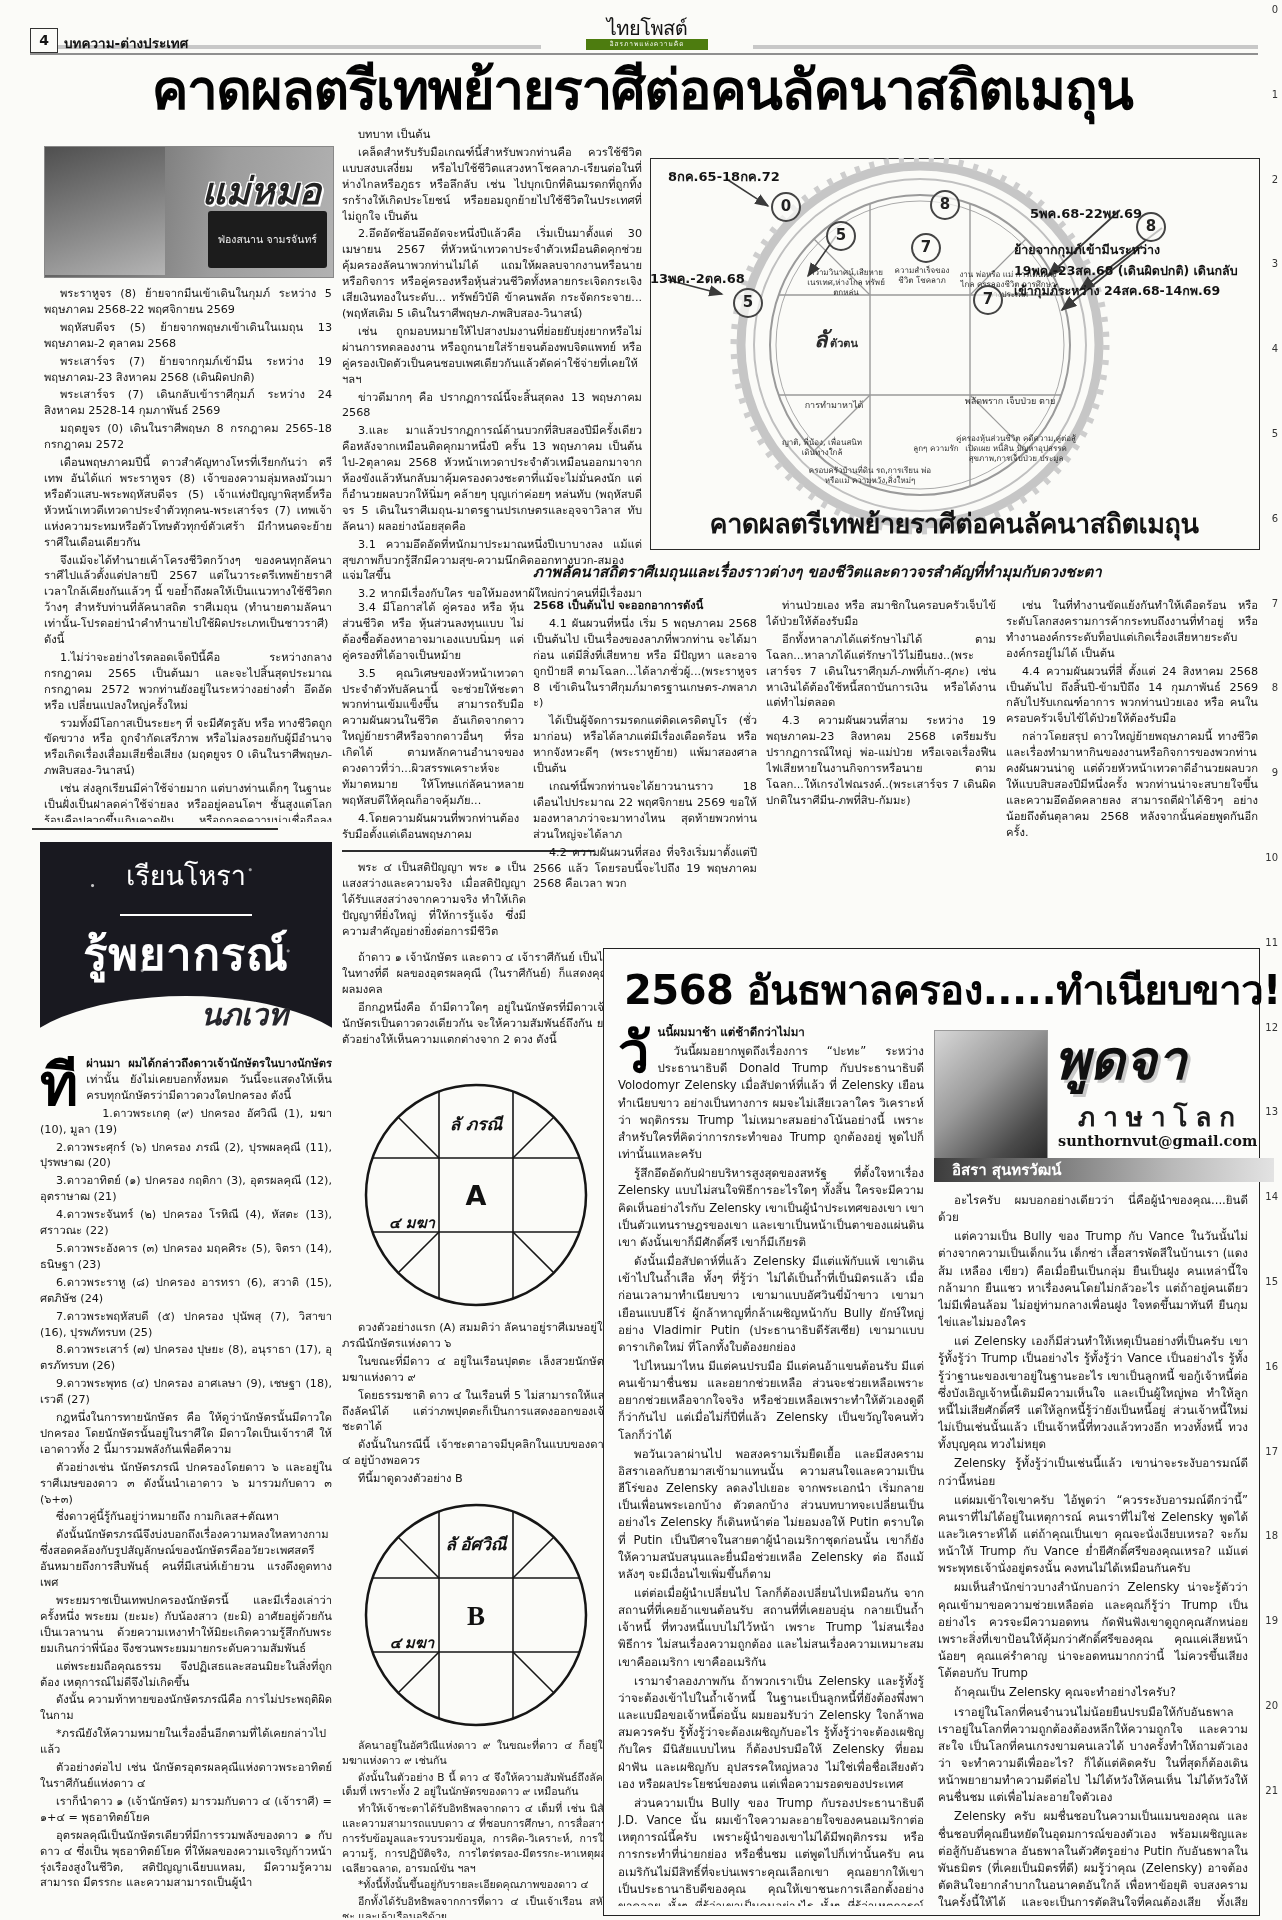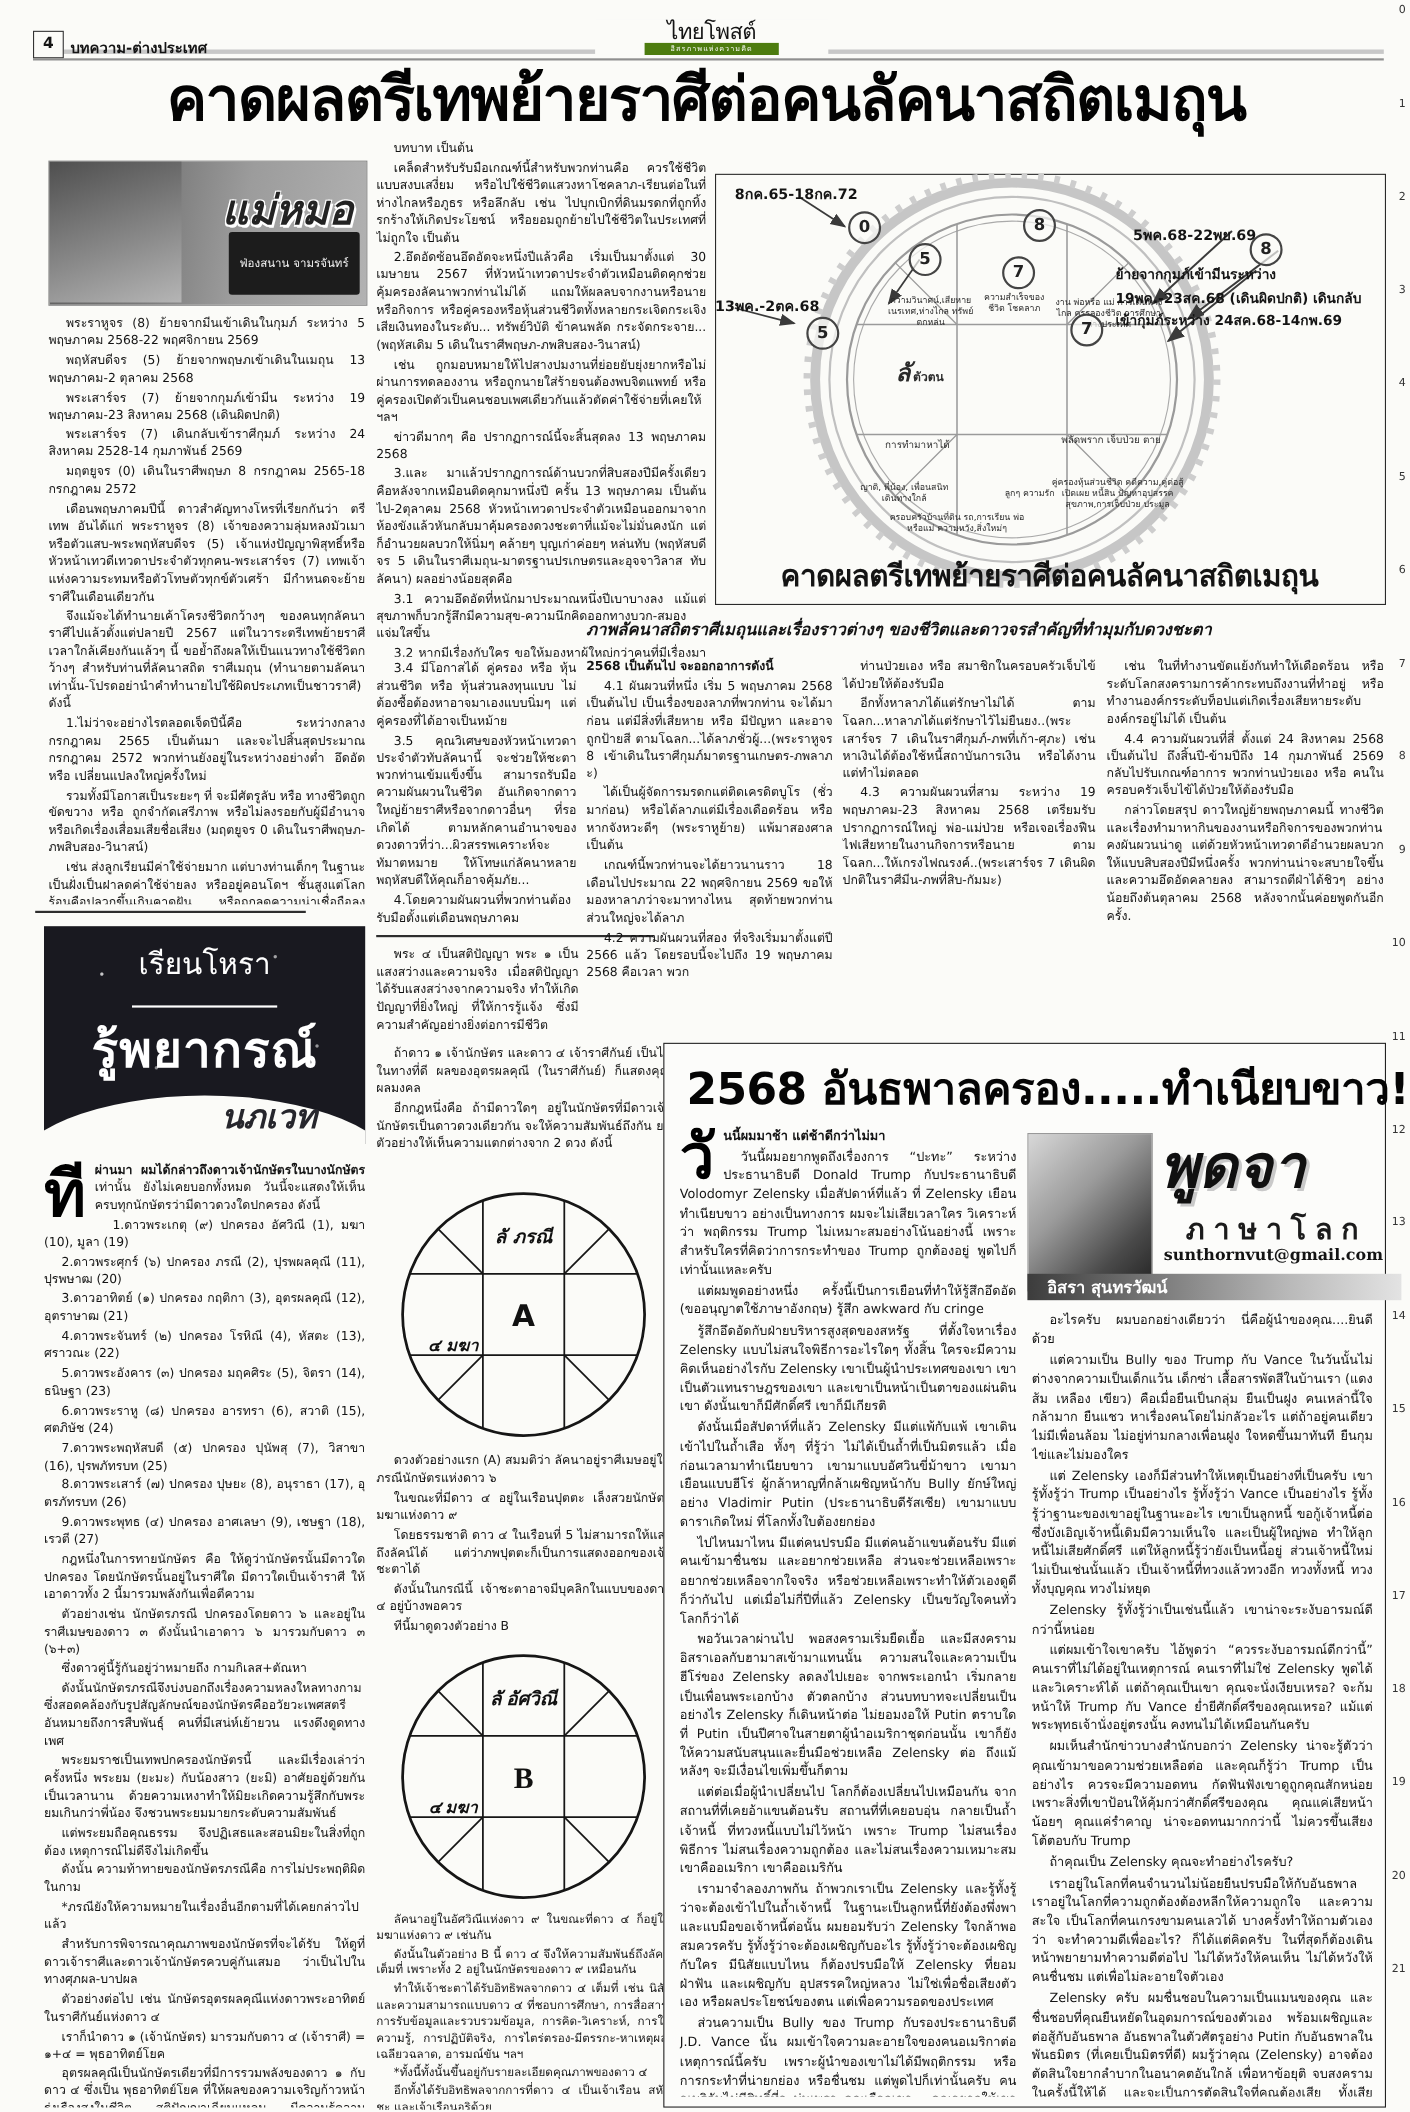--- a/index.html
+++ b/index.html
@@ -124,21 +124,20 @@
         <p>8.ดาวพระเสาร์ (๗) ปกครอง ปุษยะ (8), อนุราธา (17), อุตรภัทรบท (26)</p>
         <p>9.ดาวพระพุทธ (๔) ปกครอง อาศเลษา (9), เชษฐา (18), เรวตี (27)</p>
         <p>กฎหนึ่งในการทายนักษัตร คือ ให้ดูว่านักษัตรนั้นมีดาวใดปกครอง โดยนักษัตรนั้นอยู่ในราศีใด มีดาวใดเป็นเจ้าราศี ให้เอาดาวทั้ง 2 นี้มารวมพลังกันเพื่อตีความ</p>
         <p>ตัวอย่างเช่น นักษัตรภรณี ปกครองโดยดาว ๖ และอยู่ในราศีเมษของดาว ๓ ดังนั้นนำเอาดาว ๖ มารวมกับดาว ๓ (๖+๓)</p>
         <p>ซึ่งดาวคู่นี้รู้กันอยู่ว่าหมายถึง กามกิเลส+ตัณหา</p>
         <p>ดังนั้นนักษัตรภรณีจึงบ่งบอกถึงเรื่องความหลงใหลทางกาม ซึ่งสอดคล้องกับรูปสัญลักษณ์ของนักษัตรคืออวัยวะเพศสตรี อันหมายถึงการสืบพันธุ์ คนที่มีเสน่ห์เย้ายวน แรงดึงดูดทางเพศ</p>
         <p>พระยมราชเป็นเทพปกครองนักษัตรนี้ และมีเรื่องเล่าว่า ครั้งหนึ่ง พระยม (ยะมะ) กับน้องสาว (ยะมิ) อาศัยอยู่ด้วยกันเป็นเวลานาน ด้วยความเหงาทำให้มิยะเกิดความรู้สึกกับพระยมเกินกว่าพี่น้อง จึงชวนพระยมมายกระดับความสัมพันธ์</p>
         <p>แต่พระยมถือคุณธรรม จึงปฏิเสธและสอนมิยะในสิ่งที่ถูกต้อง เหตุการณ์ไม่ดีจึงไม่เกิดขึ้น</p>
         <p>ดังนั้น ความท้าทายของนักษัตรภรณีคือ การไม่ประพฤติผิดในกาม</p>
         <p>*ภรณียังให้ความหมายในเรื่องอื่นอีกตามที่ได้เคยกล่าวไปแล้ว</p>
-        <p>สำหรับการพิจารณาคุณภาพของนักษัตรที่จะได้รับ ให้ดูที่ดาวเจ้าราศีและดาวเจ้านักษัตรควบคู่กันเสมอ ว่าเป็นไปในทางศุภผล-บาปผล</p>
         <p>ตัวอย่างต่อไป เช่น นักษัตรอุตรผลคุณีแห่งดาวพระอาทิตย์ ในราศีกันย์แห่งดาว ๔</p>
         <p>เราก็นำดาว ๑ (เจ้านักษัตร) มารวมกับดาว ๔ (เจ้าราศี) = ๑+๔ = พุธอาทิตย์โยค</p>
         <p>อุตรผลคุณีเป็นนักษัตรเดียวที่มีการรวมพลังของดาว ๑ กับดาว ๔ ซึ่งเป็น พุธอาทิตย์โยค ที่ให้ผลของความเจริญก้าวหน้ารุ่งเรืองสูงในชีวิต, สติปัญญาเฉียบแหลม, มีความรู้ความสามารถ มีตรรกะ และความสามารถเป็นผู้นำ</p>
       </div>
   </div>
 
   <div class="abs col small" style="left:342px;top:127px;width:300px;height:470px;">
       <p>บทบาท เป็นต้น</p>
       <p>เคล็ดสำหรับรับมือเกณฑ์นี้สำหรับพวกท่านคือ ควรใช้ชีวิตแบบสงบเสงี่ยม หรือไปใช้ชีวิตแสวงหาโชคลาภ-เรียนต่อในที่ห่างไกลหรือภูธร หรือลึกลับ เช่น ไปบุกเบิกที่ดินมรดกที่ถูกทิ้งรกร้างให้เกิดประโยชน์ หรือยอมถูกย้ายไปใช้ชีวิตในประเทศที่ไม่ถูกใจ เป็นต้น</p>
       <p>2.อึดอัดซ้อนอึดอัดจะหนึ่งปีแล้วคือ เริ่มเป็นมาตั้งแต่ 30 เมษายน 2567 ที่หัวหน้าเทวดาประจำตัวเหมือนติดคุกช่วยคุ้มครองลัคนาพวกท่านไม่ได้ แถมให้ผลลบจากงานหรือนายหรือกิจการ หรือคู่ครองหรือหุ้นส่วนชีวิตทั้งหลายกระเจิดกระเจิงเสียเงินทองในระดับ... ทรัพย์วิบัติ ข้าคนพลัด กระจัดกระจาย...(พฤหัสเดิม 5 เดินในราศีพฤษภ-ภพสิบสอง-วินาสน์)</p>
@@ -294,21 +293,20 @@
   <div class="abs ptitle" style="left:1054px;top:1034px;">พูดจา</div>
   <div class="abs psub" style="left:1078px;top:1096px;">ภาษาโลก</div>
   <div class="abs pmail" style="left:1058px;top:1132px;">sunthornvut@gmail.com</div>
   <div class="abs pauthor" style="left:934px;top:1158px;width:322px;height:24px;">อิสรา สุนทรวัฒน์</div>
 
   <div class="abs col speaktext" style="left:618px;top:1024px;width:306px;height:882px;">
     <span class="dropcap" style="font-size:56px;">วั</span>
     <p style="text-indent:0;"><span class="bold">นนี้ผมมาช้า แต่ช้าดีกว่าไม่มา</span></p>
     <p>วันนี้ผมอยากพูดถึงเรื่องการ “ปะทะ” ระหว่างประธานาธิบดี Donald Trump กับประธานาธิบดี Volodomyr Zelensky เมื่อสัปดาห์ที่แล้ว ที่ Zelensky เยือนทำเนียบขาว อย่างเป็นทางการ ผมจะไม่เสียเวลาใคร วิเคราะห์ว่า พฤติกรรม Trump ไม่เหมาะสมอย่างโน้นอย่างนี้ เพราะสำหรับใครที่คิดว่าการกระทำของ Trump ถูกต้องอยู่ พูดไปก็เท่านั้นแหละครับ</p>
     <div>
-        <p>แต่ผมพูดอย่างหนึ่ง ครั้งนี้เป็นการเยือนที่ทำให้รู้สึกอึดอัด (ขออนุญาตใช้ภาษาอังกฤษ) รู้สึก awkward กับ cringe</p>
         <p>รู้สึกอึดอัดกับฝ่ายบริหารสูงสุดของสหรัฐ ที่ตั้งใจหาเรื่อง Zelensky แบบไม่สนใจพิธีการอะไรใดๆ ทั้งสิ้น ใครจะมีความคิดเห็นอย่างไรกับ Zelensky เขาเป็นผู้นำประเทศของเขา เขาเป็นตัวแทนราษฎรของเขา และเขาเป็นหน้าเป็นตาของแผ่นดินเขา ดังนั้นเขาก็มีศักดิ์ศรี เขาก็มีเกียรติ</p>
         <p>ดังนั้นเมื่อสัปดาห์ที่แล้ว Zelensky มีแต่แพ้กับแพ้ เขาเดินเข้าไปในถ้ำเสือ ทั้งๆ ที่รู้ว่า ไม่ได้เป็นถ้ำที่เป็นมิตรแล้ว เมื่อก่อนเวลามาทำเนียบขาว เขามาแบบอัศวินขี่ม้าขาว เขามาเยือนแบบฮีโร่ ผู้กล้าหาญที่กล้าเผชิญหน้ากับ Bully ยักษ์ใหญ่อย่าง Vladimir Putin (ประธานาธิบดีรัสเซีย) เขามาแบบดาราเกิดใหม่ ที่โลกทั้งใบต้องยกย่อง</p>
         <p>ไปไหนมาไหน มีแต่คนปรบมือ มีแต่คนอ้าแขนต้อนรับ มีแต่คนเข้ามาชื่นชม และอยากช่วยเหลือ ส่วนจะช่วยเหลือเพราะอยากช่วยเหลือจากใจจริง หรือช่วยเหลือเพราะทำให้ตัวเองดูดีก็ว่ากันไป แต่เมื่อไม่กี่ปีที่แล้ว Zelensky เป็นขวัญใจคนทั่วโลกก็ว่าได้</p>
         <p>พอวันเวลาผ่านไป พอสงครามเริ่มยืดเยื้อ และมีสงครามอิสราเอลกับฮามาสเข้ามาแทนนั้น ความสนใจและความเป็นฮีโร่ของ Zelensky ลดลงไปเยอะ จากพระเอกนำ เริ่มกลายเป็นเพื่อนพระเอกบ้าง ตัวตลกบ้าง ส่วนบทบาทจะเปลี่ยนเป็นอย่างไร Zelensky ก็เดินหน้าต่อ ไม่ยอมงอให้ Putin ตราบใดที่ Putin เป็นปีศาจในสายตาผู้นำอเมริกาชุดก่อนนั้น เขาก็ยังให้ความสนับสนุนและยื่นมือช่วยเหลือ Zelensky ต่อ ถึงแม้หลังๆ จะมีเงื่อนไขเพิ่มขึ้นก็ตาม</p>
         <p>แต่ต่อเมื่อผู้นำเปลี่ยนไป โลกก็ต้องเปลี่ยนไปเหมือนกัน จากสถานที่ที่เคยอ้าแขนต้อนรับ สถานที่ที่เคยอบอุ่น กลายเป็นถ้ำเจ้าหนี้ ที่ทวงหนี้แบบไม่ไว้หน้า เพราะ Trump ไม่สนเรื่องพิธีการ ไม่สนเรื่องความถูกต้อง และไม่สนเรื่องความเหมาะสม เขาคืออเมริกา เขาคืออเมริกัน</p>
         <p>เรามาจำลองภาพกัน ถ้าพวกเราเป็น Zelensky และรู้ทั้งรู้ว่าจะต้องเข้าไปในถ้ำเจ้าหนี้ ในฐานะเป็นลูกหนี้ที่ยังต้องพึ่งพาและแบมือขอเจ้าหนี้ต่อนั้น ผมยอมรับว่า Zelensky ใจกล้าพอสมควรครับ รู้ทั้งรู้ว่าจะต้องเผชิญกับอะไร รู้ทั้งรู้ว่าจะต้องเผชิญกับใคร มีนิสัยแบบไหน ก็ต้องปรบมือให้ Zelensky ที่ยอมฝ่าฟัน และเผชิญกับ อุปสรรคใหญ่หลวง ไม่ใช่เพื่อชื่อเสียงตัวเอง หรือผลประโยชน์ของตน แต่เพื่อความรอดของประเทศ</p>
         <p>ส่วนความเป็น Bully ของ Trump กับรองประธานาธิบดี J.D. Vance นั้น ผมเข้าใจความละอายใจของคนอเมริกาต่อเหตุการณ์นี้ครับ เพราะผู้นำของเขาไม่ได้มีพฤติกรรม หรือการกระทำที่น่ายกย่อง หรือชื่นชม แต่พูดไปก็เท่านั้นครับ คนอเมริกันไม่มีสิทธิ์ที่จะบ่นเพราะคุณเลือกเขา คุณอยากให้เขาเป็นประธานาธิบดีของคุณ คุณให้เขาชนะการเลือกตั้งอย่างขาดลอย ทั้งๆ ที่รู้ว่าเขาเป็นคนอย่างไร ทั้งๆ ที่รู้ว่าเหตุการณ์แบบนี้จะต้องเกิดขึ้น ไม่เร็วก็ช้า รู้ทั้งรู้ว่าเขาเป็นคนอย่างไรและคุณยังเลือกเขา ผมไม่มีคำพูด</p>
       </div>
   </div>
 

